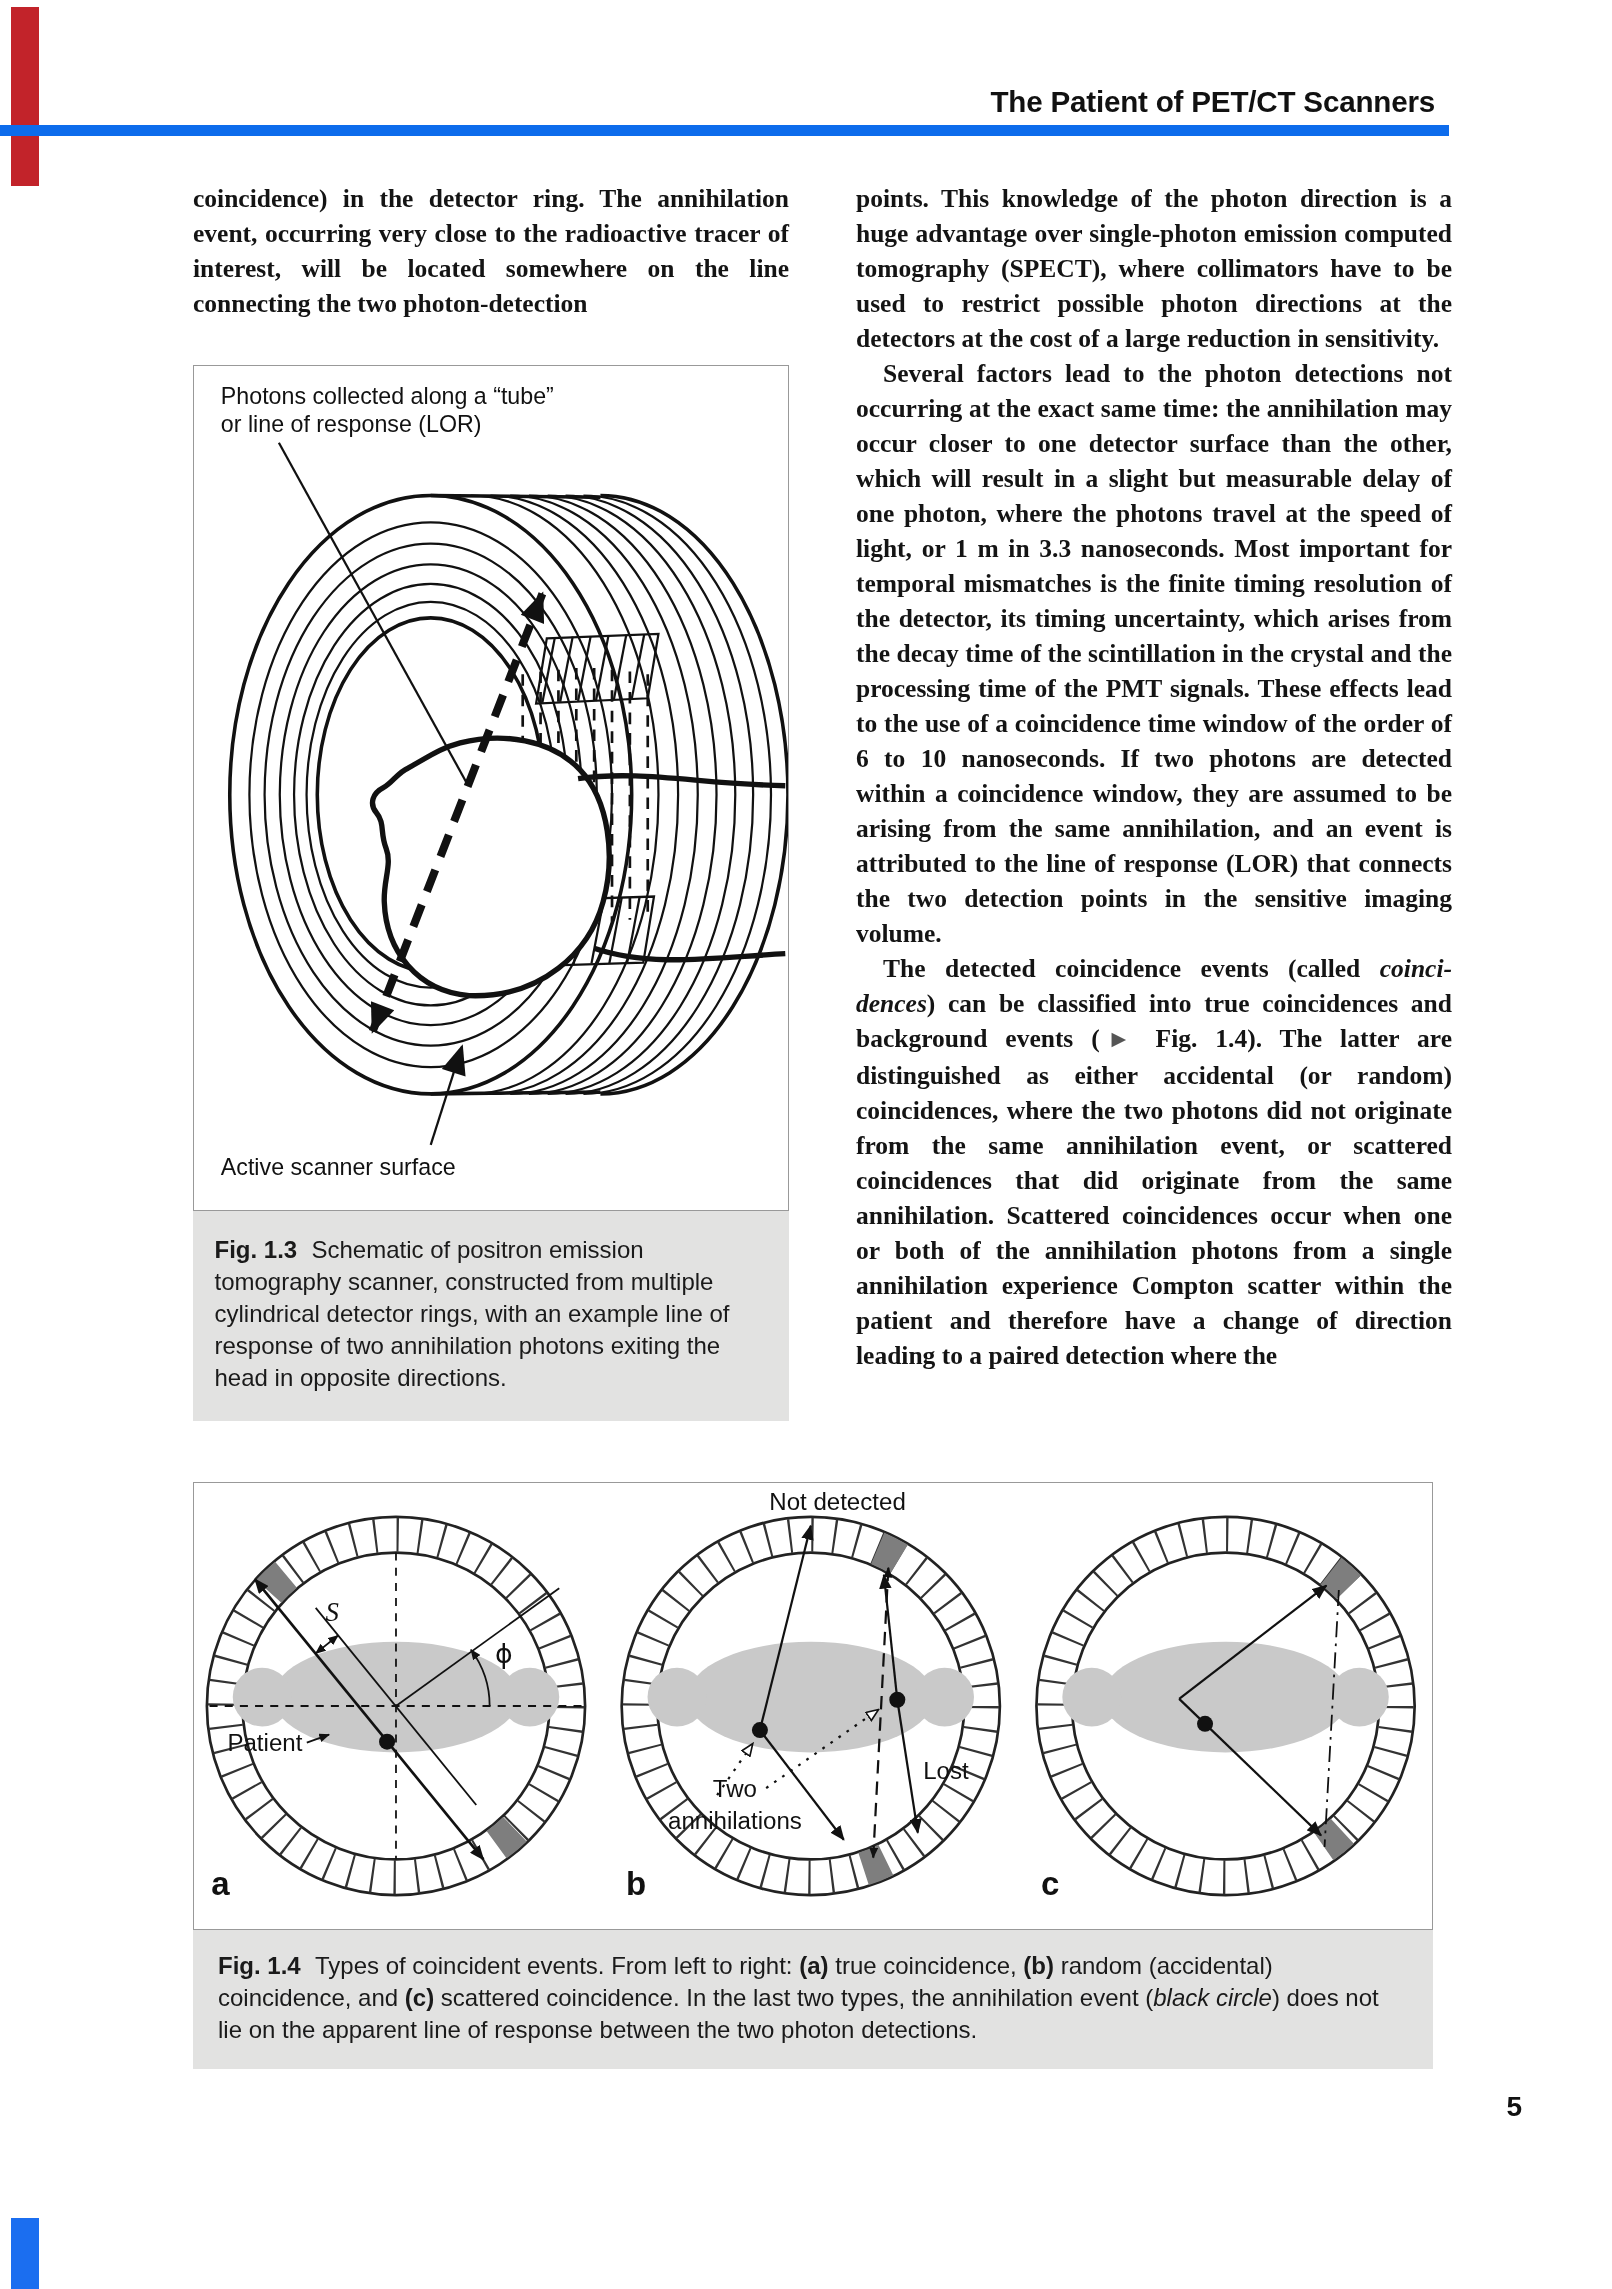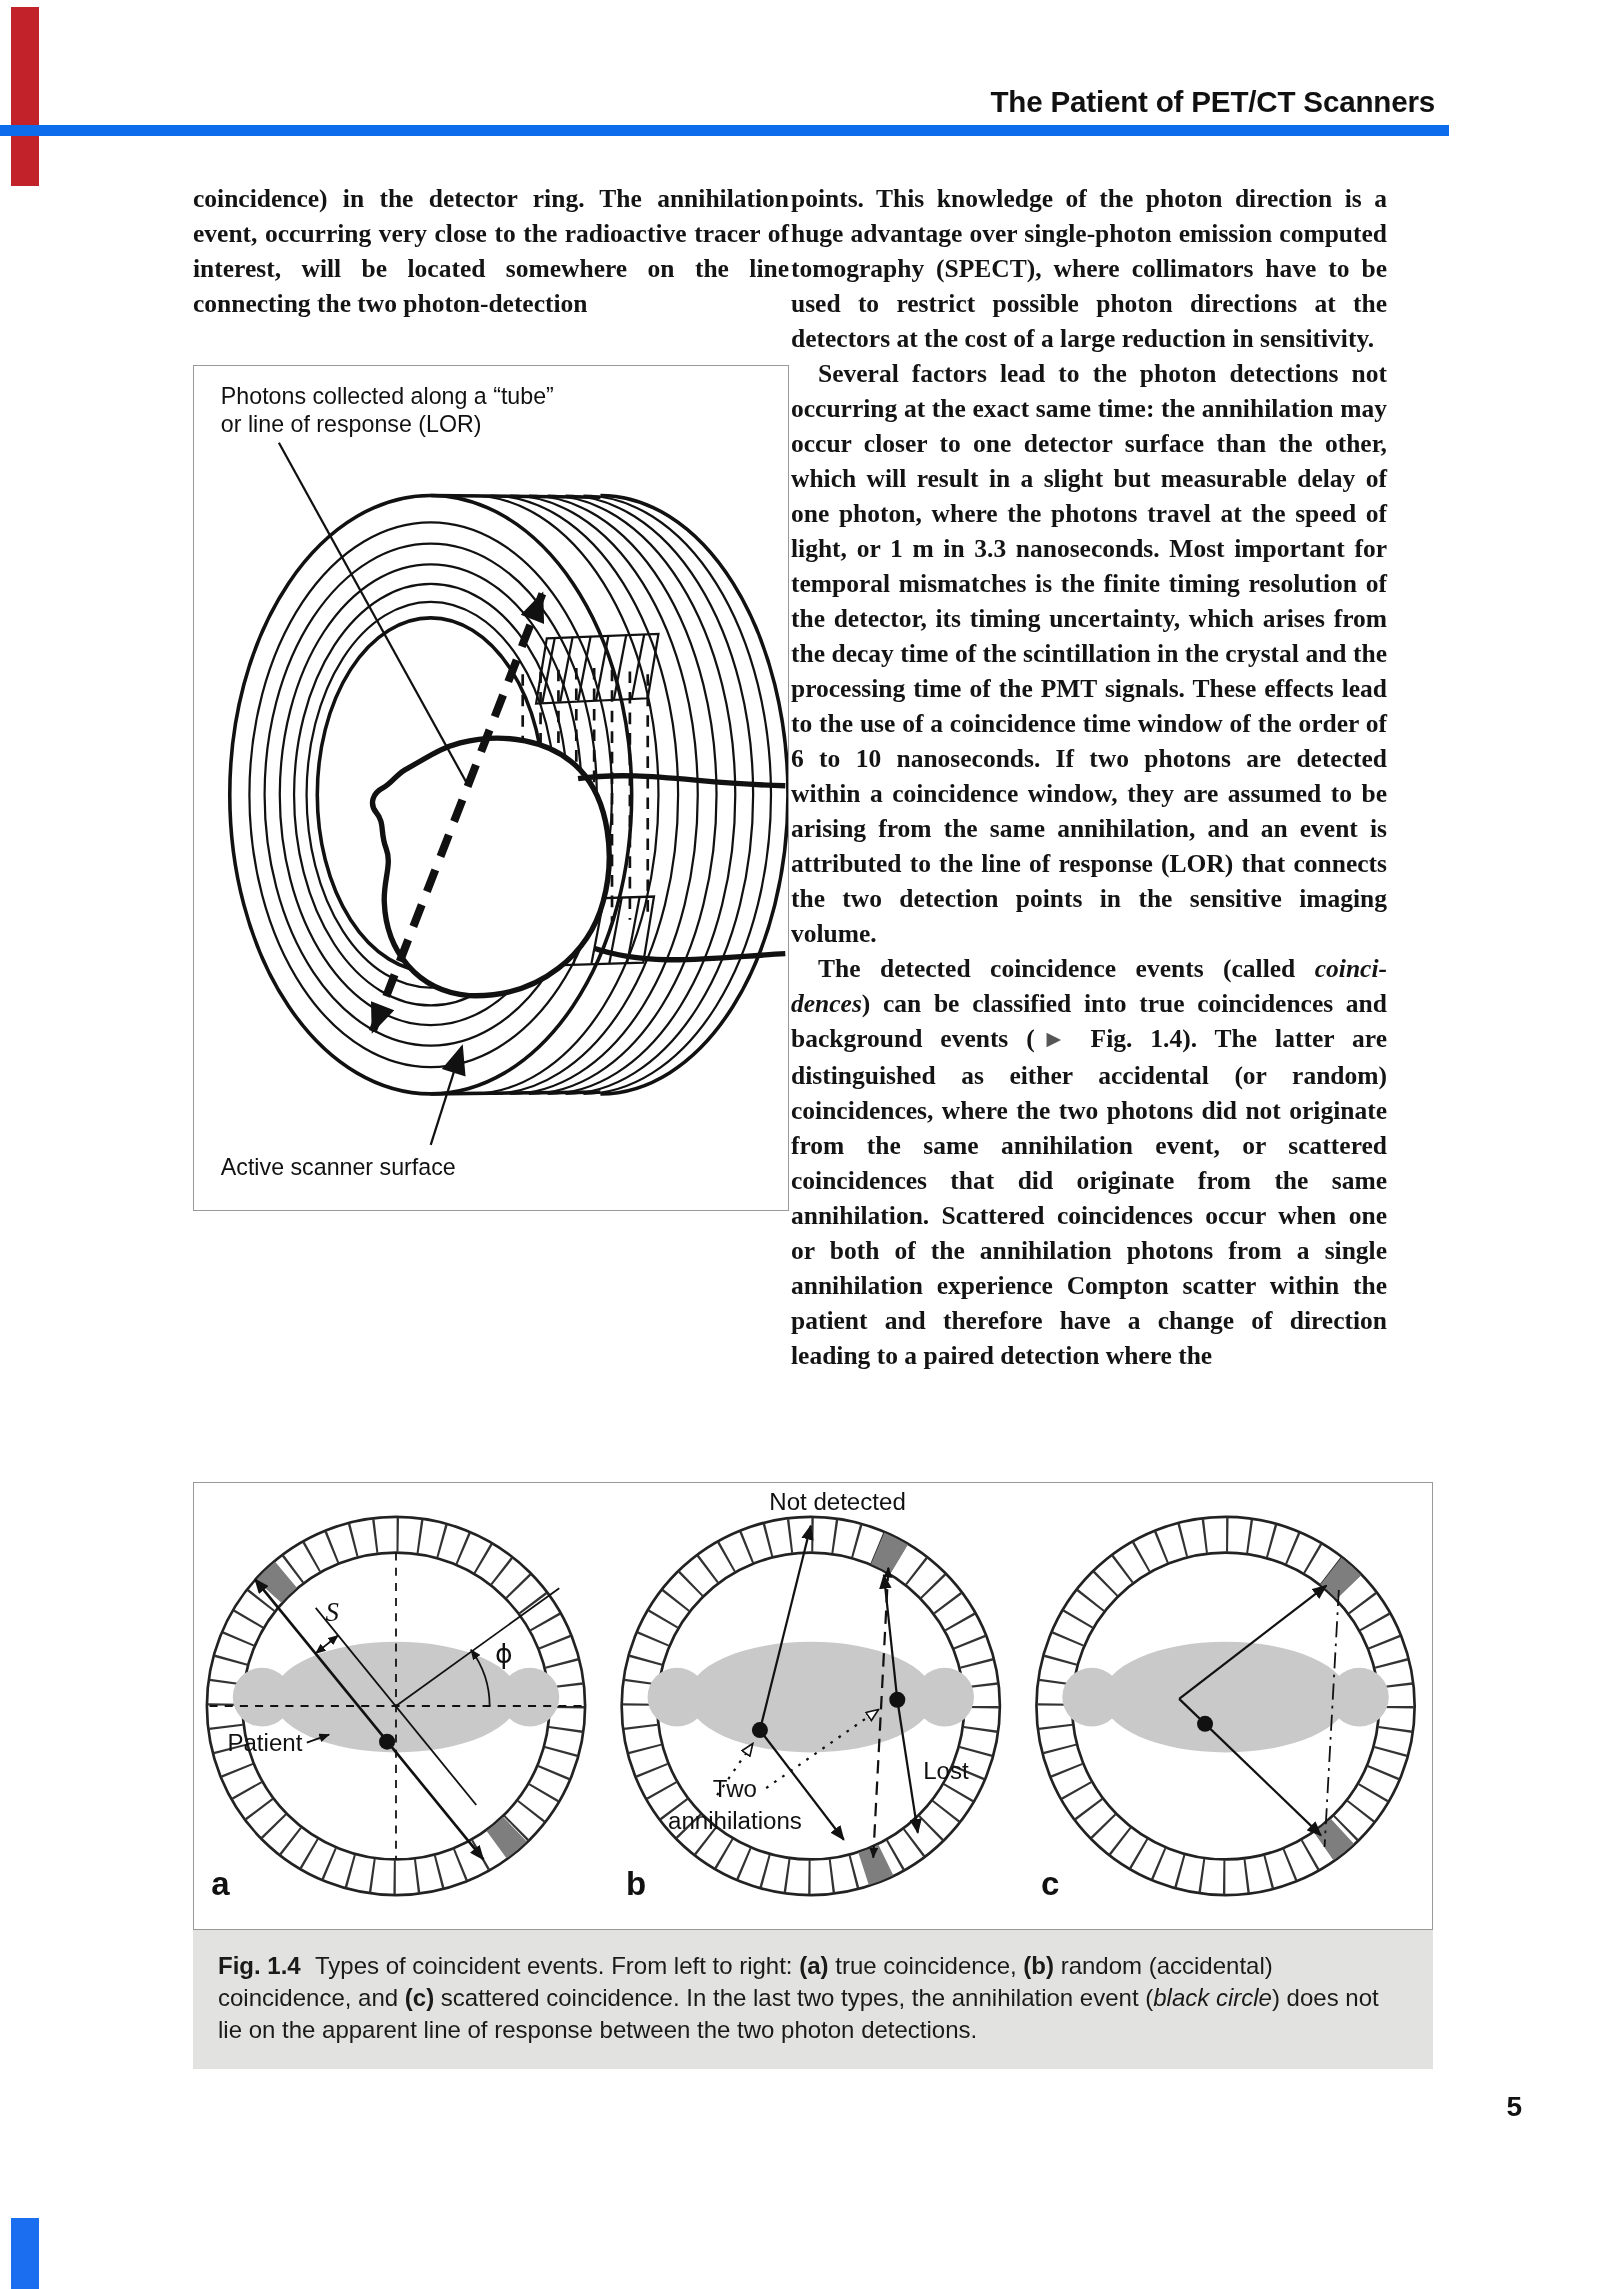--- a/index.html
+++ b/index.html
@@ -12,21 +12,21 @@
   .header-title{
     position:absolute;top:85px;right:177px;font-size:29.6px;font-weight:bold;color:#111;
     letter-spacing:-0.2px;
   }
   .header-rule{position:absolute;left:0;top:125px;width:1449px;height:10.7px;background:#0d6cec;}
   .col{position:absolute;width:596px;font-family:"Liberation Serif",serif;
        font-size:25.5px;line-height:35px;text-align:justify;color:#141414;hyphens:manual;}
   .col p{margin:0;font-weight:bold;}
   .col p.indent{text-indent:27px;}
   .col-left{left:193px;top:181px;}
-  .col-right{left:791px;top:181px;}
+  .col-right{left:856px;top:181px;}
   .ital{font-style:italic;}
   .figmarker{font-family:"DejaVu Sans",sans-serif;font-size:19px;color:#555;position:relative;top:-1.8px;}
   .figwrap{position:absolute;background:#fff;}
   .fig13{left:193px;top:365px;width:596px;}
   .fig14{left:193px;top:1482px;width:1240px;}
   .fig-art{display:block;background:#fff;border:1.8px solid #999;box-sizing:border-box;}
   .fig-cap{
     background:#e2e2e1;padding:23px 19.7px 27px 21.5px;font-size:24px;line-height:32px;color:#1a1a1a;
   }
   .fig14 .fig-cap{padding:19.7px 27px 23px 25px;line-height:32px;}
@@ -138,20 +138,23 @@
     <line x1="200" y1="745" x2="390" y2="255" stroke="#111" stroke-width="9" stroke-dasharray="26 16" marker-end="url(#ahB)" marker-start="url(#ahB)"></line>
 
     <line x1="95" y1="86" x2="307" y2="470" stroke="#111" stroke-width="2.5"></line>
 
     <line x1="265" y1="872" x2="300" y2="762" stroke="#111" stroke-width="2.5" marker-end="url(#ahB)"></line>
 
     <text class="svglabel" x="30" y="42">Photons collected along a “tube”</text>
     <text class="svglabel" x="30" y="74">or line of response (LOR)</text>
     <text class="svglabel" x="30" y="906">Active scanner surface</text>
   </svg>
+  <div class="fig-cap">
+    <span class="cap-tag">Fig. 1.3</span><span>Schematic of positron emission tomography scanner, constructed from multiple cylindrical detector rings, with an example line of response of two annihilation photons exiting the head in opposite directions.</span>
+  </div>
 </div>
 
 <div class="figwrap fig14">
   <svg class="fig-art" width="1240" height="448" viewBox="0 0 1385 500">
 
     <g>
       <circle cx="225" cy="250" r="212" fill="#fff" stroke="#222" stroke-width="3"></circle>
       <circle cx="225" cy="250" r="172" fill="#fff" stroke="#222" stroke-width="3"></circle>
       <circle cx="225" cy="250" r="192" fill="none" stroke="#333" stroke-width="38" stroke-dasharray="2.5 22.64"></circle>
       <circle cx="225" cy="250" r="192" fill="none" stroke="#7e7e7e" stroke-width="38" stroke-dasharray="27 1180" transform="rotate(222 225 250)"></circle>

